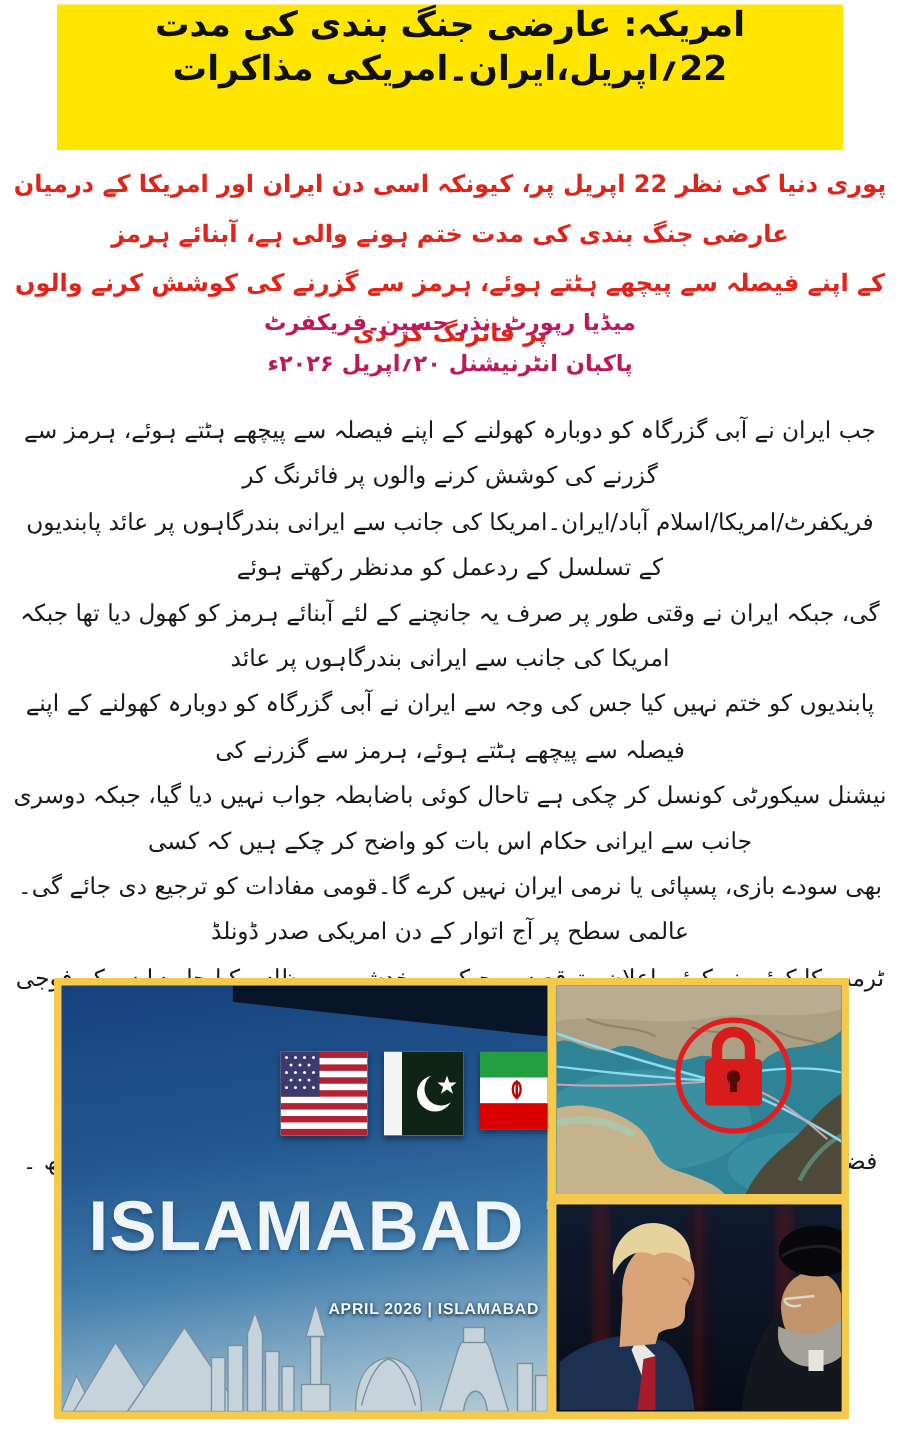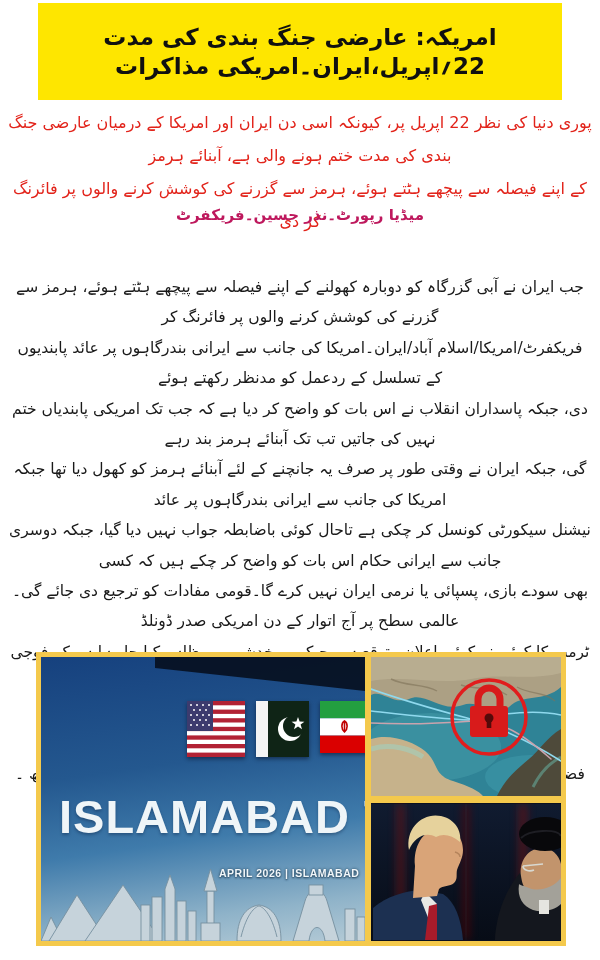--- a/index.html
+++ b/index.html
@@ -1,27 +1,27 @@
 <!DOCTYPE html>
 <html lang="ur"><head>
 <meta charset="utf-8">
 <style>
   html,body{margin:0;padding:0;}
   body{width:600px;height:960px;background:#ffffff;font-family:"DejaVu Sans",sans-serif;position:relative;overflow:hidden;}
   .urdu{direction:rtl;unicode-bidi:plaintext;}
 
   
   .headline-box{position:absolute;left:38px;top:3px;width:524px;height:97px;background:#FEE600;
-    display:flex;flex-direction:column;justify-content:center;align-items:center;gap:8px;}
+    display:flex;flex-direction:column;justify-content:space-between;align-items:center;gap:8px;}
   .headline-line{font-size:23px;font-weight:bold;color:#101010;text-align:center;line-height:1.25;}
   .headline-line2{font-size:22px;}
 
   
   .lede{position:absolute;top:106px;left:8px;width:584px;text-align:center;color:#E2231A;
-    font-size:16px;font-weight:400;line-height:33px;}
+    font-size:16px;font-weight:700;line-height:33px;}
 
   
   .byline{position:absolute;top:202px;left:8px;width:584px;text-align:center;color:#be185d;
     font-weight:bold;font-size:15px;line-height:27px;}
 
   
   .article-body{position:absolute;top:272px;left:8px;width:584px;color:#191919;
     font-size:15.5px;line-height:30.4px;text-align:center;}
 
   
@@ -53,27 +53,28 @@
     <div class="headline-line">امریکہ: عارضی جنگ بندی کی مدت 22؍اپریل،ایران۔امریکی مذاکرات</div>
   </div>
 
   <div class="lede urdu">
     <div>پوری دنیا کی نظر 22 اپریل پر، کیونکہ اسی دن ایران اور امریکا کے درمیان عارضی جنگ بندی کی مدت ختم ہونے والی ہے، آبنائے ہرمز</div>
     <div>کے اپنے فیصلہ سے پیچھے ہٹتے ہوئے، ہرمز سے گزرنے کی کوشش کرنے والوں پر فائرنگ کر دی</div>
   </div>
 
   <div class="byline urdu">
     <div>میڈیا رپورٹ۔نذر حسین۔فریکفرٹ</div>
+    <div>پاکبان انٹرنیشنل ۲۰؍اپریل ۲۰۲۶ء</div>
   </div>
 
   <div class="article-body urdu">
     <div>جب ایران نے آبی گزرگاہ کو دوبارہ کھولنے کے اپنے فیصلہ سے پیچھے ہٹتے ہوئے، ہرمز سے گزرنے کی کوشش کرنے والوں پر فائرنگ کر</div>
     <div>فریکفرٹ/امریکا/اسلام آباد/ایران۔امریکا کی جانب سے ایرانی بندرگاہوں پر عائد پابندیوں کے تسلسل کے ردعمل کو مدنظر رکھتے ہوئے</div>
-    <div>دی، جبکہ پاسداران انقلاب نے اس بات کو واضح کر دیا ہے کہ جب تک امریکی پابندیاں ختم نہیں کی جاتیں تب تک آبنائے ہرمز بند رہے</div>
     <div>گی، جبکہ ایران نے وقتی طور پر صرف یہ جانچنے کے لئے آبنائے ہرمز کو کھول دیا تھا جبکہ امریکا کی جانب سے ایرانی بندرگاہوں پر عائد</div>
+    <div>پابندیوں کو ختم نہیں کیا جس کی وجہ سے ایران نے آبی گزرگاہ کو دوبارہ کھولنے کے اپنے فیصلہ سے پیچھے ہٹتے ہوئے، ہرمز سے گزرنے کی</div>
     <div>نیشنل سیکورٹی کونسل کر چکی ہے تاحال کوئی باضابطہ جواب نہیں دیا گیا، جبکہ دوسری جانب سے ایرانی حکام اس بات کو واضح کر چکے ہیں کہ کسی</div>
     <div>بھی سودے بازی، پسپائی یا نرمی ایران نہیں کرے گا۔قومی مفادات کو ترجیع دی جائے گی۔عالمی سطح پر آج اتوار کے دن امریکی صدر ڈونلڈ</div>
     <div>ٹرمپ کا کوئی نہ کوئی اعلان متوقع ہے، جبکہ یہ خدشہ بھی ظاہر کیا جا رہا ہے کہ فوجی تصادم دوبارہ سر نہ اُٹھالے۔جبکہ دیکھا جائے تو کسی بھی</div>
     <div>وقت جنگ بندی کے اچانک خاتمے کے امکان کے لئے بھی ایران تیار ہے اخبار (یدیعوت احرونوت) کے مطابق اسرائیلی افواج اور</div>
     <div>فضائیہ کو ہائی الرٹ پر رکھا گیا ہے۔دیکھا جائے تو امریکی صدر نے بھی تہران کے ساتھ ۔انتہائی مثبت مذاکرات۔کا ذکر کیا ہے عالمی</div>
     <div>معیشت شدید دباؤ میں دیکھی جا رہی ہے۔</div>
   </div>
 
   <div class="photos">
 

